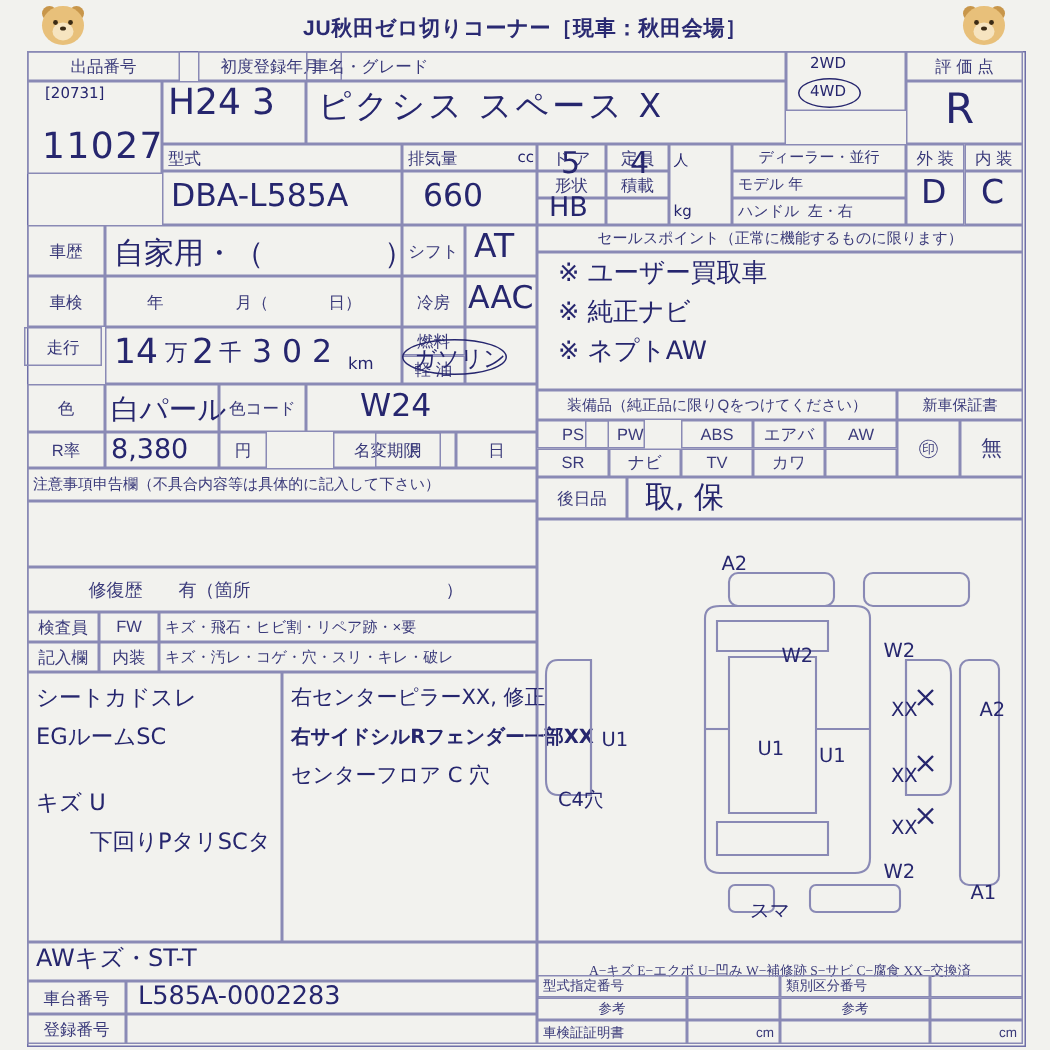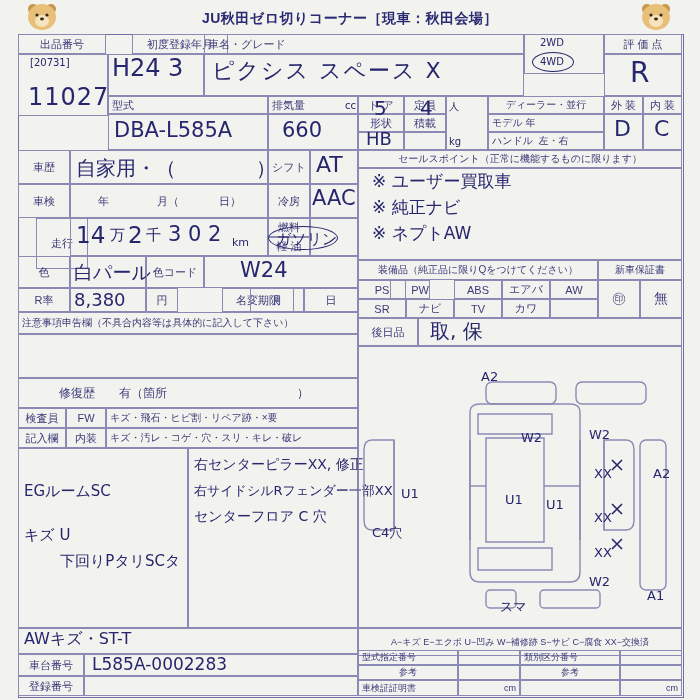--- a/index.html
+++ b/index.html
@@ -55,21 +55,21 @@
       <ellipse cx="20" cy="15" rx="14" ry="13" fill="#e8c07a"></ellipse>
       <ellipse cx="20" cy="19" rx="7" ry="6" fill="#f6e4c0"></ellipse>
       <circle cx="15" cy="13" r="1.6" fill="#3a2a14"></circle>
       <circle cx="25" cy="13" r="1.6" fill="#3a2a14"></circle>
       <ellipse cx="20" cy="17" rx="2" ry="1.4" fill="#3a2a14"></ellipse>
     </svg>
   </div>
 
   <div id="frame"></div>
 
-  <div class="cell" style="left:18px;top:34px;width:88px;height:20px;text-align:right;">
+  <div class="cell" style="left:18px;top:34px;width:102px;height:20px;text-align:right;">
       <span>出品番号</span>
     </div>
   <div class="cell" style="left:108px;top:34px;width:96px;height:20px;margin-left:24px;">
       <span>初度登録年月</span>
     </div>
   <div class="cell cellL" style="left:204px;top:34px;width:320px;height:20px;">
       <span>車名・グレード</span>
     </div>
   <div class="cell" style="left:524px;top:34px;width:80px;height:40px;"></div>
   <div class="cell" style="left:604px;top:34px;width:78px;height:20px;">
@@ -176,21 +176,21 @@
     <span style="padding-left:24px;">年</span>
     <span style="padding-left:48px;">月（</span>
     <span style="padding-left:40px;">日）</span>
   </div>
   <div class="cell" style="left:268px;top:184px;width:42px;height:34px;">
       <span>冷房</span>
     </div>
   <div class="cell" style="left:310px;top:184px;width:48px;height:34px;"></div>
   <div class="hw" style="left:312px;top:186px;font-size:21px;">AAC</div>
 
-  <div class="cell" style="left:36px;top:218px;width:52px;height:51px;">
+  <div class="cell" style="left:16px;top:218px;width:52px;height:26px;">
       <span>走行</span>
     </div>
   <div class="cell" style="left:70px;top:218px;width:198px;height:38px;"></div>
   <div class="hw" style="left:76px;top:222px;font-size:23px;">14</div>
   <div class="hw" style="left:110px;top:226px;font-size:15px;">万</div>
   <div class="hw" style="left:128px;top:222px;font-size:23px;">2</div>
   <div class="hw" style="left:146px;top:226px;font-size:15px;">千</div>
   <div class="hw" style="left:168px;top:222px;font-size:21px;">3</div>
   <div class="hw" style="left:188px;top:222px;font-size:21px;">0</div>
   <div class="hw" style="left:208px;top:222px;font-size:21px;">2</div>
@@ -312,26 +312,27 @@
   <div class="cell" style="left:66px;top:428px;width:40px;height:20px;font-size:11px;">
       <span>内装</span>
     </div>
   <div class="cell cellL" style="left:106px;top:428px;width:252px;height:20px;font-size:10px;">
       <span>キズ・汚レ・コゲ・穴・スリ・キレ・破レ</span>
     </div>
 
   <div class="cell" style="left:18px;top:448px;width:170px;height:180px;"></div>
   <div class="cell" style="left:188px;top:448px;width:170px;height:180px;"></div>
 
+  <div class="hw" style="left:24px;top:456px;font-size:15px;">シートカドスレ</div>
   <div class="hw" style="left:24px;top:482px;font-size:15px;">EGルームSC</div>
   <div class="hw" style="left:24px;top:526px;font-size:15px;">キズ U</div>
   <div class="hw" style="left:24px;top:552px;font-size:15px;margin-left:36px;">下回りPタリSCタ</div>
 
   <div class="hw" style="left:194px;top:456px;font-size:14px;">右センターピラーXX, 修正</div>
-  <div class="hw" style="left:194px;top:482px;font-size:13px;">右サイドシルRフェンダー一部XX</div>
+  <div class="hw" style="left:194px;top:482px;font-size:13px;font-weight:bold;">右サイドシルRフェンダー一部XX</div>
   <div class="hw" style="left:194px;top:508px;font-size:14px;">センターフロア C 穴</div>
 
   <div class="cell" style="left:18px;top:628px;width:340px;height:26px;"></div>
   <div class="hw" style="left:24px;top:629px;font-size:16px;">AWキズ・ST-T</div>
 
   <div class="cell" style="left:18px;top:654px;width:66px;height:22px;font-size:11px;">
       <span>車台番号</span>
     </div>
   <div class="cell" style="left:84px;top:654px;width:274px;height:22px;"></div>
   <div class="hw" style="left:92px;top:654px;font-size:17px;">L585A-0002283</div>
@@ -393,21 +394,21 @@
       <div class="hw" style="left: 505px; top: 492px; font-size: 13px;">U1</div>
       <div class="hw" style="left: 546px; top: 497px; font-size: 13px;">U1</div>
       <div class="hw" style="left: 594px; top: 510px; font-size: 13px;">XX</div>
       <div class="hw" style="left: 372px; top: 524px; font-size: 13px;">C4穴</div>
       <div class="hw" style="left: 594px; top: 545px; font-size: 13px;">XX</div>
       <div class="hw" style="left: 589px; top: 574px; font-size: 13px;">W2</div>
       <div class="hw" style="left: 647px; top: 588px; font-size: 13px;">A1</div>
       <div class="hw" style="left: 500px; top: 598px; font-size: 13px;">スマ</div>
     </div>
 
-  <div class="cell" style="left:358px;top:628px;width:324px;height:28px;font-size:9px;">
+  <div class="cell" style="left:358px;top:628px;width:324px;height:38px;font-size:9px;font-family:Liberation Serif, serif;">
       <span>A−キズ  E−エクボ  U−凹み  W−補修跡  S−サビ  C−腐食  XX−交換済</span>
     </div>
 
   <div class="cell cellL" style="left:358px;top:650px;width:100px;height:15px;font-size:9px;">
       <span>型式指定番号</span>
     </div>
   <div class="cell cellL" style="left:520px;top:650px;width:100px;height:15px;font-size:9px;">
       <span>類別区分番号</span>
     </div>
   <div class="cell" style="left:458px;top:650px;width:62px;height:15px;"></div>

